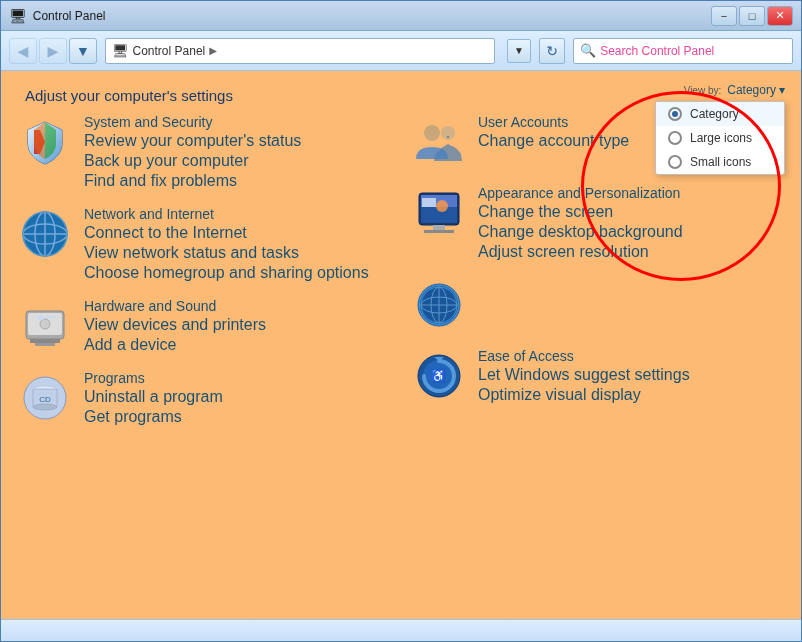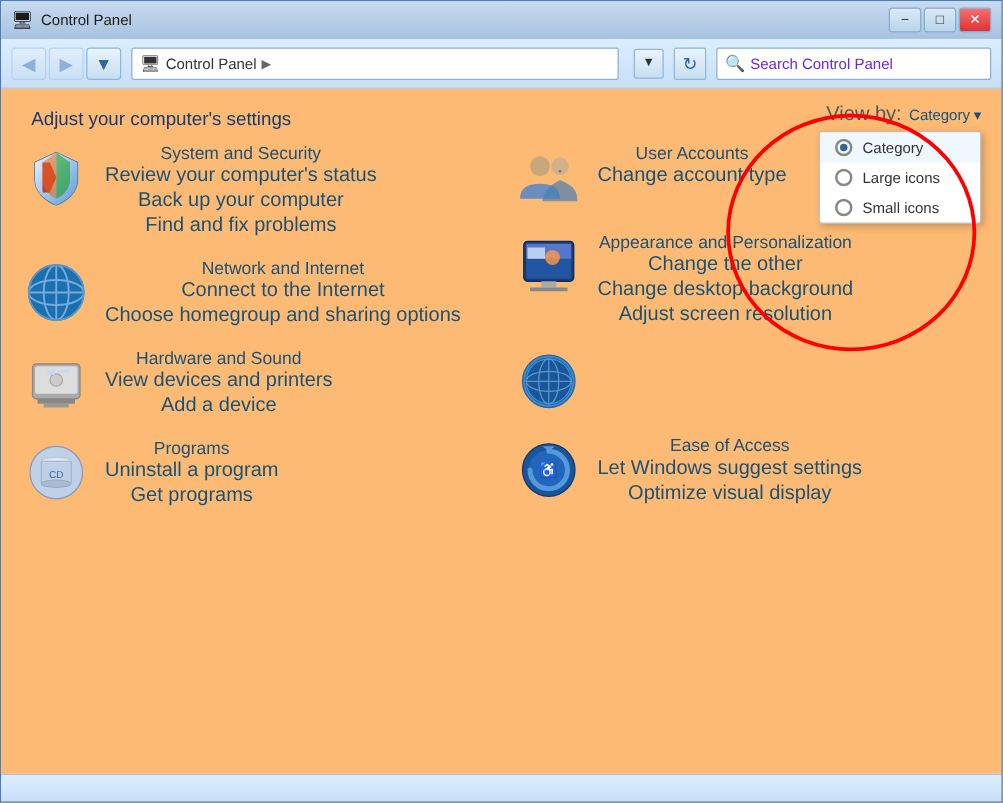--- a/index.html
+++ b/index.html
@@ -212,21 +212,20 @@
       display: flex;
       align-items: center;
       justify-content: center;
       font-size: 40px;
     }
 
     .cat-content {
       display: flex;
       flex-direction: column;
       gap: 2px;
-      text-align: center;
     }
 
     .cat-title {
       font-size: 14px;
       color: #1a5276;
       cursor: pointer;
       text-decoration: none;
       font-weight: 400;
     }
 
@@ -248,21 +247,21 @@
     }
 
     .view-by-row {
       display: flex;
       align-items: center;
       gap: 6px;
       margin-bottom: 4px;
     }
 
     .view-by-label {
-      font-size: 16px;
+      font-size: 10px;
       color: #555;
     }
 
     .view-by-btn {
       font-size: 12px;
       color: #1a5276;
       background: none;
       border: none;
       cursor: pointer;
       display: flex;
@@ -361,21 +360,21 @@
     </div>
     <div class="address-bar">
       <span class="address-icon">🖥</span>
       <span style="font-size:12px;color:#333;">Control Panel</span>
       <span class="address-arrow">▶</span>
     </div>
     <button class="address-dropdown">▼</button>
     <button class="refresh-btn">↻</button>
     <div class="search-bar">
       <span class="search-icon">🔍</span>
-      <span style="color:#6d28d9;font-size:12px;">Search Control Panel</span>
+      <span style="color:#ec4899;font-size:12px;">Search Control Panel</span>
     </div>
   </div>
 
   <div class="content-area">
     <div class="content-header">Adjust your computer's settings</div>
 
     <div class="view-by-container">
       <div class="view-by-row">
         <span class="view-by-label">View by:</span>
         <button class="view-by-btn">
@@ -436,20 +435,21 @@
               <ellipse cx="25" cy="25" rx="10" ry="22" fill="none" stroke="#7ad" stroke-width="1.5"></ellipse>
               <ellipse cx="25" cy="25" rx="22" ry="10" fill="none" stroke="#7ad" stroke-width="1.5"></ellipse>
               <line x1="3" y1="25" x2="47" y2="25" stroke="#7ad" stroke-width="1.5"></line>
               <line x1="25" y1="3" x2="25" y2="47" stroke="#7ad" stroke-width="1.5"></line>
               <circle cx="25" cy="25" r="22" fill="none" stroke="#5599cc" stroke-width="1.5"></circle>
             </svg>
           </div>
           <div class="cat-content">
             <a class="cat-title">Network and Internet</a>
             <a class="cat-link">Connect to the Internet</a>
+            <a class="cat-link">View network status and tasks</a>
             <a class="cat-link">Choose homegroup and sharing options</a>
           </div>
         </div>
 
         <div class="category-item">
           <div class="cat-icon">
             <svg width="50" height="50" viewBox="0 0 50 50">
               <rect x="6" y="10" width="38" height="28" rx="3" fill="#aaa" stroke="#888" stroke-width="1"></rect>
               <rect x="8" y="12" width="34" height="22" rx="2" fill="#ddd"></rect>
               <rect x="10" y="38" width="30" height="4" fill="#888"></rect>
@@ -510,21 +510,21 @@
               <rect x="7" y="7" width="36" height="28" fill="#2255a0"></rect>
               <rect x="7" y="7" width="36" height="12" fill="#5577cc"></rect>
               <rect x="19" y="37" width="12" height="5" fill="#aaa"></rect>
               <rect x="10" y="42" width="30" height="3" fill="#888"></rect>
               <rect x="8" y="10" width="14" height="9" fill="#e8f4ff" opacity="0.7"></rect>
               <circle cx="28" cy="18" r="6" fill="#ff9944" opacity="0.8"></circle>
             </svg>
           </div>
           <div class="cat-content">
             <a class="cat-title">Appearance and Personalization</a>
-            <a class="cat-link">Change the other</a>
+            <a class="cat-link">Change the screen</a>
             <a class="cat-link">Change desktop background</a>
             <a class="cat-link">Adjust screen resolution</a>
           </div>
         </div>
 
         <div class="category-item">
           <div class="cat-icon">
             <svg width="50" height="50" viewBox="0 0 50 50">
               <circle cx="25" cy="25" r="21" fill="#4488cc" stroke="#2266aa" stroke-width="1"></circle>
               <circle cx="25" cy="25" r="19" fill="#1a5599"></circle>

